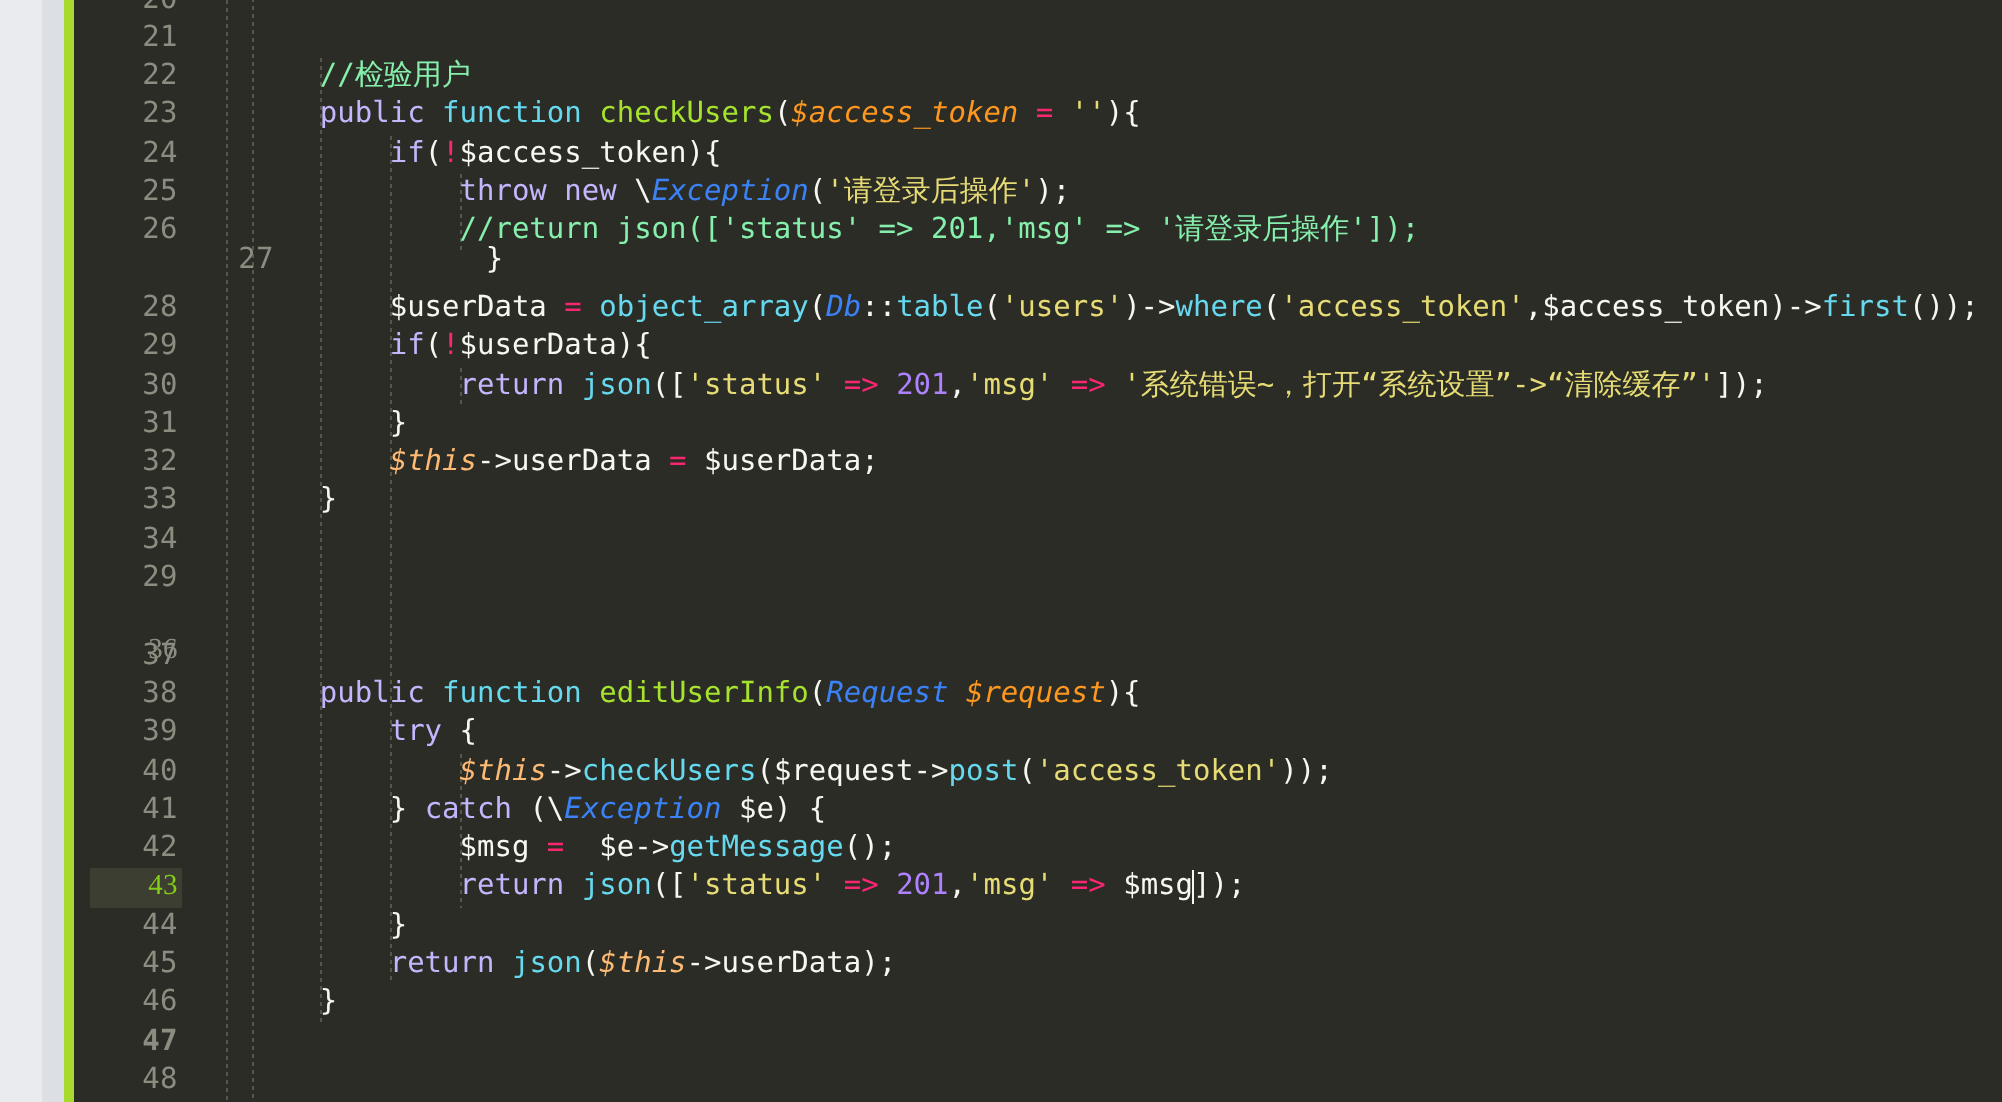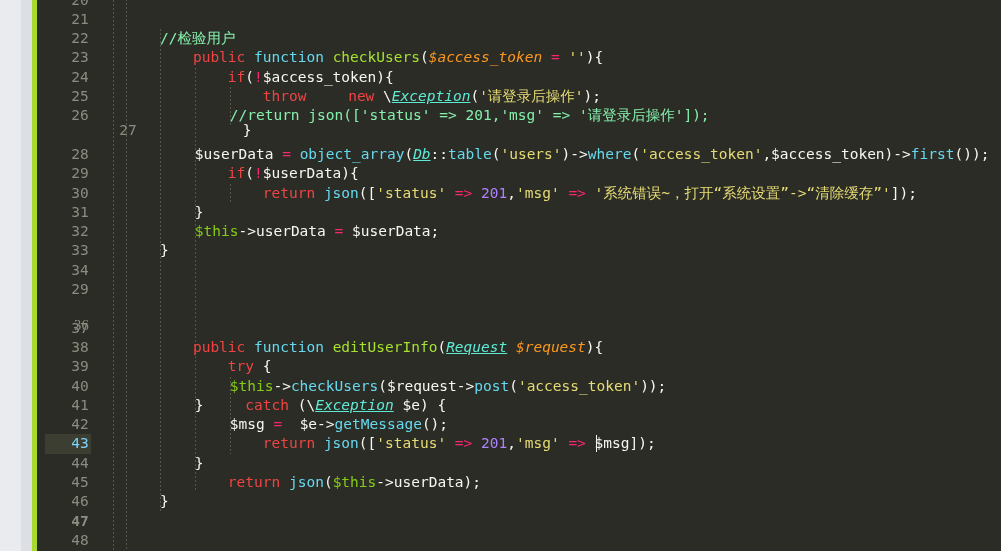--- a/index.html
+++ b/index.html
@@ -70,21 +70,22 @@
   .lineno {
     position: absolute;
     left: 0;
     width: 52px;
     text-align: right;
     color: #8b8d80;
     font-size: 14.5px;
     letter-spacing: 0.2px;
   }
   .line.active .lineno {
-    color: #7dd3fc;
+    color: #84cc16;
+    font-family: Liberation Serif, serif;
   }
   .lineno-hl {
     position: absolute;
     left: 8px;
     width: 46px;
     height: 19.3px;
     background: #3c3e31;
   }
 
   .gutter-sep {
@@ -107,31 +108,31 @@
   .indent-guide {
     position: absolute;
     width: 1px;
     background-image: linear-gradient(to bottom, #55574b 50%, transparent 50%);
     background-size: 1px 4px;
   }
 
   
   .t-plain   { color: #f7f7f1; }
   .t-comment { color: #86efac; }
-  .t-kw      { color: #ef4444; margin-left: 33px; }
+  .t-kw      { color: #c4b5fd; }
   .t-storage { color: #66d9ef; }
   .t-fn      { color: #a6e22e; }
   .t-method  { color: #66d9ef; }
   .t-param   { color: #fd971f; font-style: italic; }
   .t-var     { color: #f7f7f1; }
-  .t-this    { color: #84cc16; }
+  .t-this    { color: #fdba74; font-style: italic; }
   .t-str     { color: #e6db74; }
   .t-num     { color: #ae81ff; }
   .t-op      { color: #f92672; }
-  .t-cls     { color: #5eead4; font-style: italic; text-decoration: underline; }
+  .t-cls     { color: #3b82f6; font-style: italic; }
   .t-punc    { color: #f7f7f1; }
 
   
   .caret {
     position: absolute;
     width: 1.5px;
     height: 17px;
     background: #f7f7f1;
   }
 </style>

